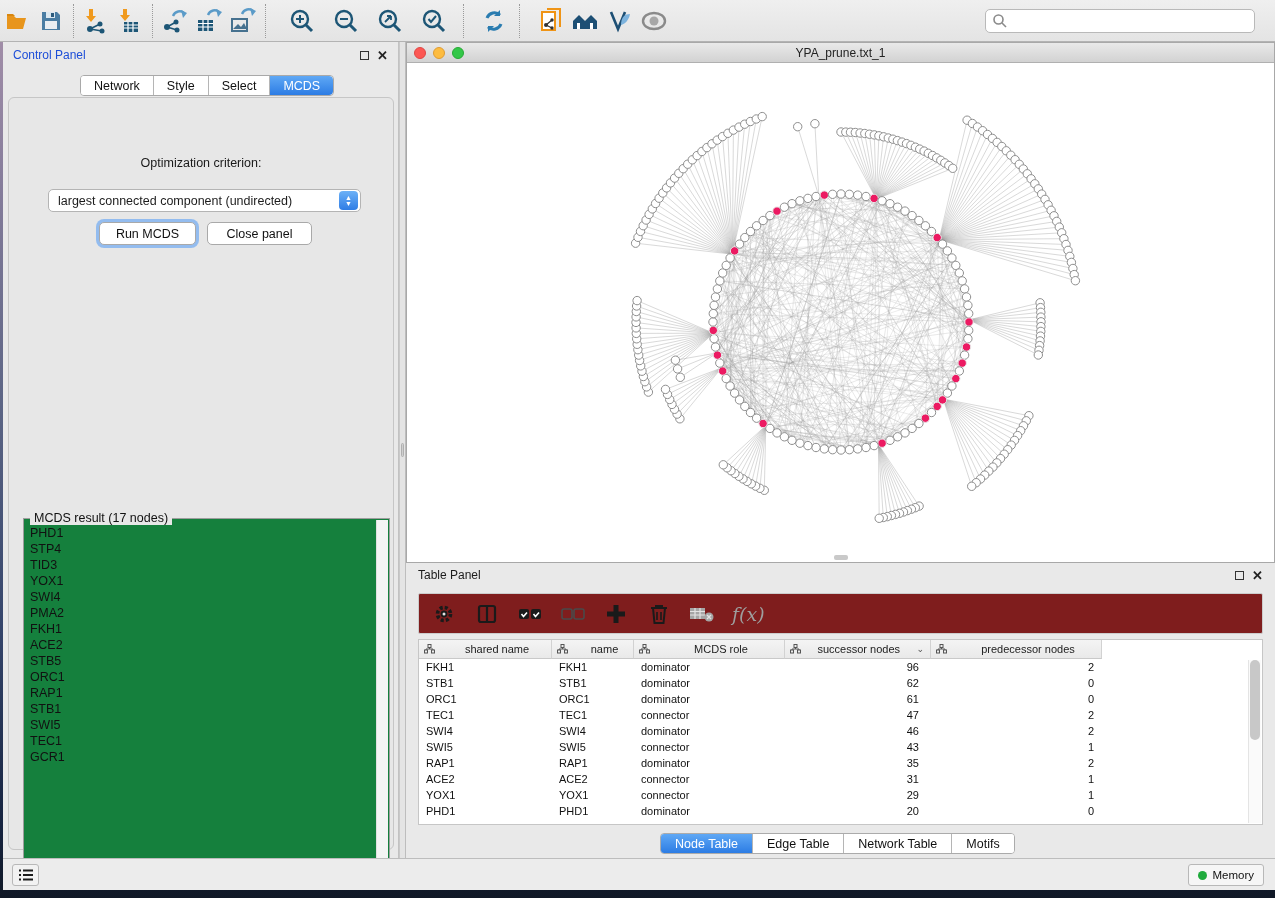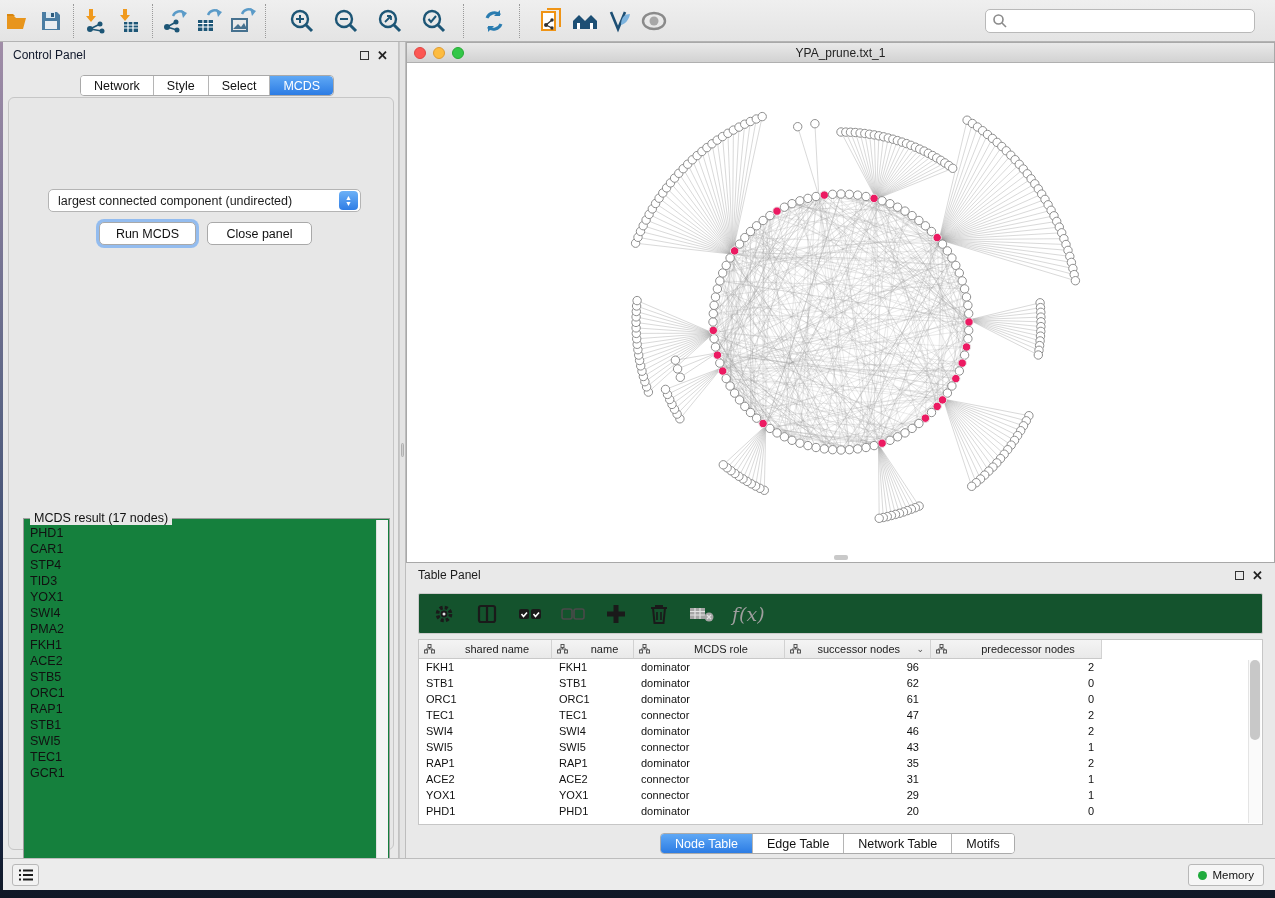--- a/index.html
+++ b/index.html
@@ -21,21 +21,21 @@
     background:#fff; border:1px solid #b9b9b9; border-radius:5px;
     display:flex; align-items:center; padding-left:6px; }
   #search-box input { border:none; outline:none; flex:1; height:20px; font-size:12px;
     font-family:"Liberation Sans",sans-serif; background:transparent; }
 
   
   #control-panel { left:3px; top:42px; width:396px; height:816px; background:#e9e9e9;
     border-right:1px solid #c2c2c2; }
   #cp-header { position:absolute; left:0; top:0; width:100%; height:26px;
     display:flex; align-items:center; padding:0 10px; }
-  #cp-title { font-size:12px; color:#0f172a; }
+  #cp-title { font-size:12px; color:#1d4ed8; }
   .panel-winbtns { margin-left:auto; display:flex; gap:8px; align-items:center; }
   .float-btn { width:9px; height:9px; border:1.5px solid #333; background:transparent; }
   .close-btn { font-size:13px; font-weight:bold; color:#222; line-height:9px; }
   #cp-tabs { position:absolute; left:77px; top:33px; height:21px; display:flex;
     border:1px solid #a9a9a9; border-radius:4px; overflow:hidden; background:#fff; }
   .cp-tab { padding:0 13px; display:flex; align-items:center; font-size:12.5px;
     border-right:1px solid #b5b5b5; background:#fff; color:#111; }
   .cp-tab:last-child { border-right:none; }
   .cp-tab.sel { background:linear-gradient(#5fa8f5,#2c7ce4); color:#fff;
     border-radius:0 4px 4px 0; }
@@ -83,21 +83,21 @@
   #net-title { position:absolute; width:100%; text-align:center; font-size:12px; color:#222; }
   #net-canvas { position:absolute; left:0; top:20px; width:867px; height:499px; background:#fff; }
   #net-hscroll-thumb { position:absolute; left:427px; bottom:2px; width:14px; height:5px;
     background:#c9c9c9; border-radius:2px; }
 
   
   #table-panel { left:406px; top:563px; width:869px; height:295px; background:#e9e9e9; }
   #tp-header { position:absolute; left:0; top:0; width:100%; height:24px;
     display:flex; align-items:center; padding:0 12px; }
   #tp-toolbar { position:absolute; left:12px; top:30px; width:845px; height:41px;
-    background:#14532d; border:1px solid #cccccc; border-radius:2px;
+    background:#7f1d1d; border:1px solid #cccccc; border-radius:2px;
     display:flex; align-items:center; padding-left:12px; gap:17px; }
   .tp-ic { width:26px; height:26px; display:flex; align-items:center; justify-content:center; }
   #fx-label { font-size:19px; font-style:italic; color:#9e9e9e;
     font-family:"DejaVu Serif", serif; }
   #node-table { position:absolute; left:12px; top:76px; width:845px; height:186px;
     background:#fff; border:1px solid #c6c6c6; overflow:hidden; }
   #nt-header { display:flex; height:19px; }
   .nt-th { background:linear-gradient(#f4f4f4,#e9e9e9); border-right:1px solid #d2d2d2;
     border-bottom:1px solid #c9c9c9; display:flex; align-items:center;
     font-size:11px; color:#222; padding-left:5px;gap:8px; }
@@ -275,34 +275,34 @@
       <span class="close-btn">✕</span>
     </span>
   </div>
   <div id="cp-tabs">
       <div class="cp-tab">Network</div>
       <div class="cp-tab">Style</div>
       <div class="cp-tab">Select</div>
       <div class="cp-tab sel">MCDS</div>
     </div>
   <div id="cp-content">
+    <div id="opt-label">Optimization criterion:</div>
     <div id="criterion-select">
       <span id="criterion-value">largest connected component (undirected)</span>
       <span id="criterion-stepper">
           <span>▲</span>
           <span>▼</span>
         </span>
     </div>
     <button class="cp-btn" id="run-btn">Run MCDS</button>
     <button class="cp-btn" id="close-panel-btn">Close panel</button>
     <div id="mcds-fieldset">
       <span id="mcds-legend">MCDS result (17 nodes)</span>
       <div id="mcds-list">
           <div class="mcds-item">PHD1</div>
-          <div class="mcds-item">CAR1</div>
           <div class="mcds-item">STP4</div>
           <div class="mcds-item">TID3</div>
           <div class="mcds-item">YOX1</div>
           <div class="mcds-item">SWI4</div>
           <div class="mcds-item">PMA2</div>
           <div class="mcds-item">FKH1</div>
           <div class="mcds-item">ACE2</div>
           <div class="mcds-item">STB5</div>
           <div class="mcds-item">ORC1</div>
           <div class="mcds-item">RAP1</div>

